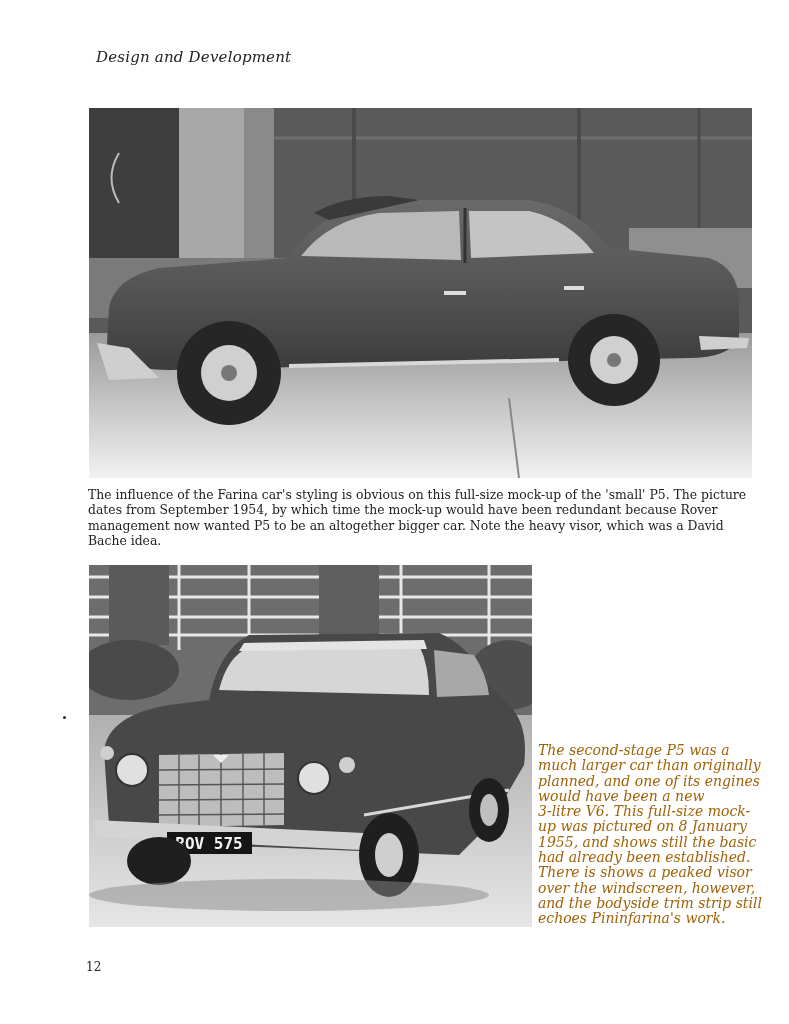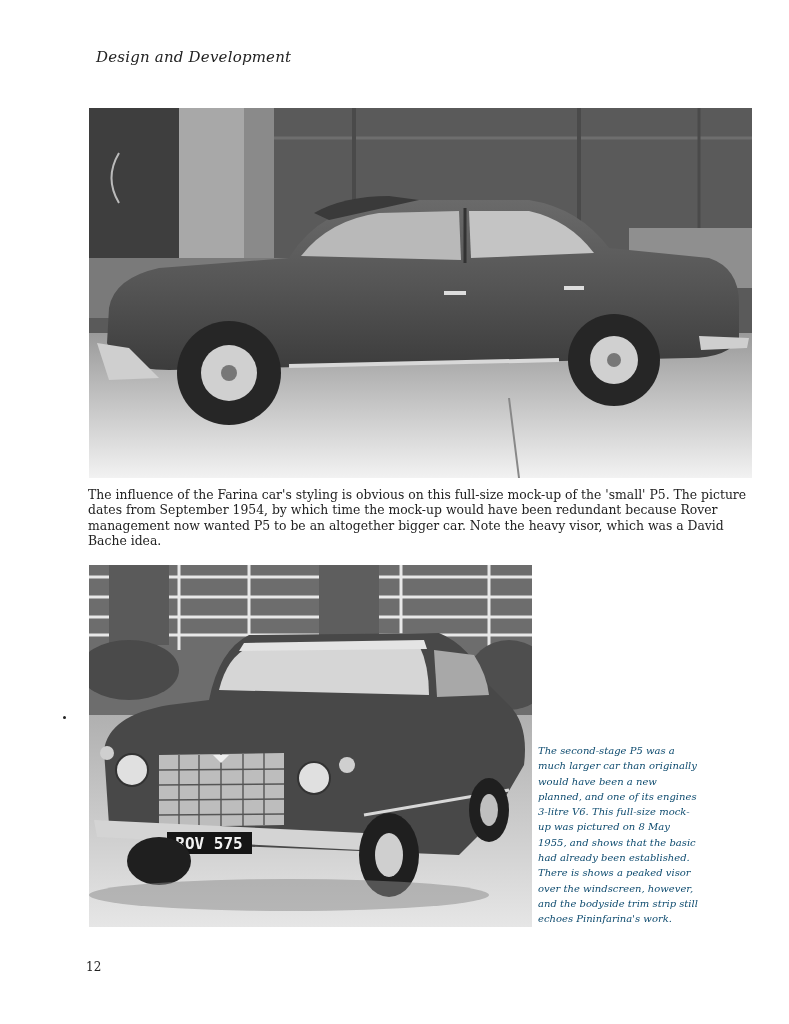--- a/index.html
+++ b/index.html
@@ -6,21 +6,21 @@
   body { width:789px; height:1024px; position:relative; overflow:hidden;
          font-family:"DejaVu Serif","Liberation Serif",serif; color:#1a1a1a; }
   .running-head { position:absolute; left:88px; top:48px; font-style:italic;
          font-size:15px; color:#222; letter-spacing:0.2px;margin-left:8px; }
   .photo { position:absolute; overflow:hidden; background:#6e6e6e; }
   .photo1 { left:89px; top:108px; width:663px; height:370px; }
   .photo2 { left:89px; top:565px; width:443px; height:362px; }
   .caption1 { position:absolute; left:88px; top:487px; width:665px;
          font-size:12.4px; line-height:15.3px; color:#222; }
   .caption2 { position:absolute; left:538px; top:743px; width:222px;
-         font-style:italic; font-size:10px; line-height:15.3px; color:#0c4a6e; }
+         font-style:italic; font-size:14px; line-height:15.3px; color:#a16207; }
   .caption2 span { display:block; white-space:nowrap; }
   .folio { position:absolute; left:86px; top:960px; font-size:12px; color:#222; }
   .stray-mark { position:absolute; left:63px; top:716px; width:3px; height:3px;
          background:#222; border-radius:50%; }
   svg { display:block; }
 </style>
 </head>
 <body>
 
 <div class="running-head">Design and Development</div>
@@ -150,25 +150,25 @@
 
     <ellipse cx="200" cy="330" rx="200" ry="16" fill="#8a8a8a" opacity="0.5"></ellipse>
   </svg>
 </div>
 
 <div class="stray-mark"></div>
 
 <div class="caption2">
   <span>The second-stage P5 was a</span>
   <span>much larger car than originally</span>
+  <span>planned, and one of its engines</span>
   <span>would have been a new</span>
-  <span>planned, and one of its engines</span>
   <span>3-litre V6. This full-size mock-</span>
-  <span>up was pictured on 8 May</span>
-  <span>1955, and shows that the basic</span>
+  <span>up was pictured on 8 January</span>
+  <span>1955, and shows still the basic</span>
   <span>had already been established.</span>
   <span>There is shows a peaked visor</span>
   <span>over the windscreen, however,</span>
   <span>and the bodyside trim strip still</span>
   <span>echoes Pininfarina's work.</span>
 </div>
 
 <div class="folio">12</div>
 
 </body></html>

